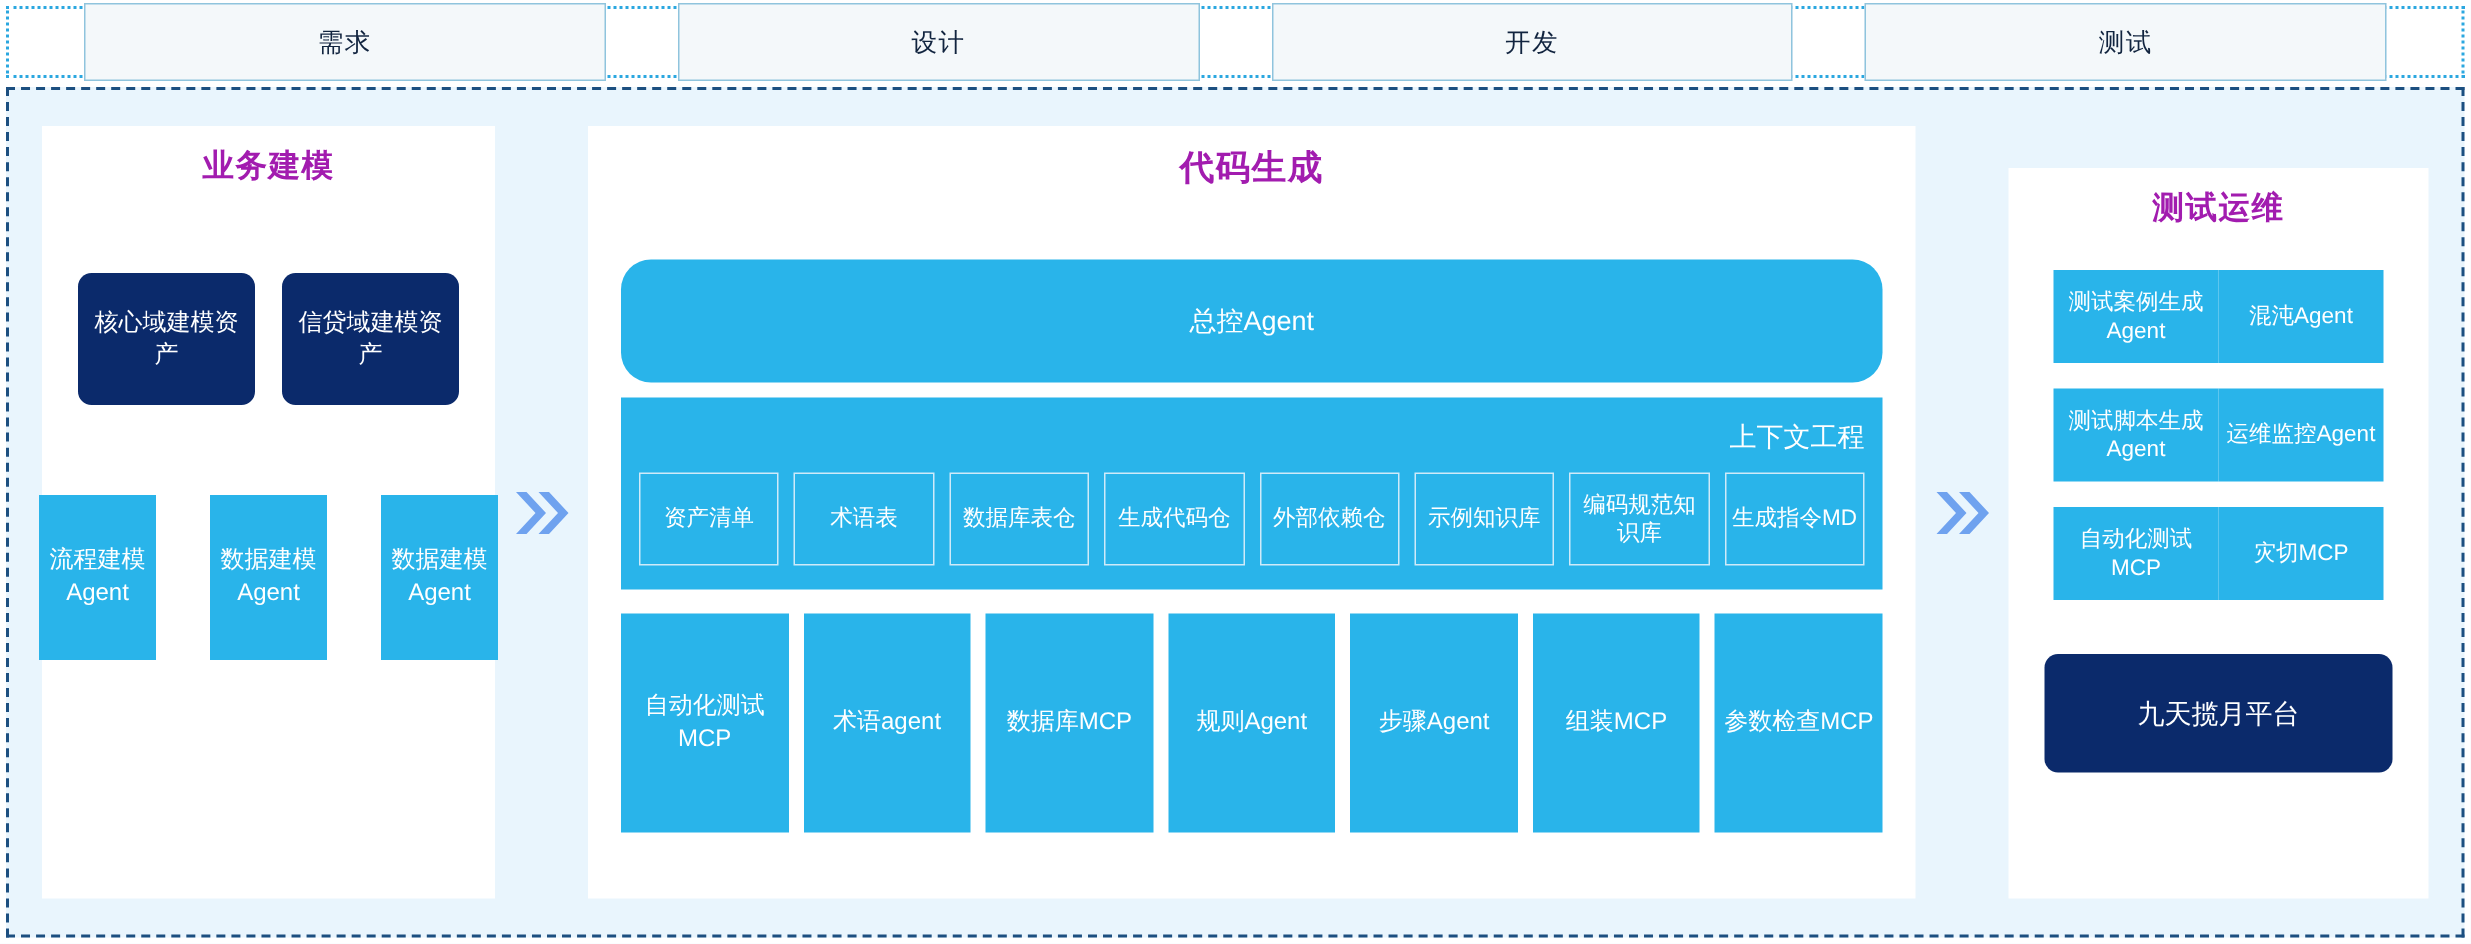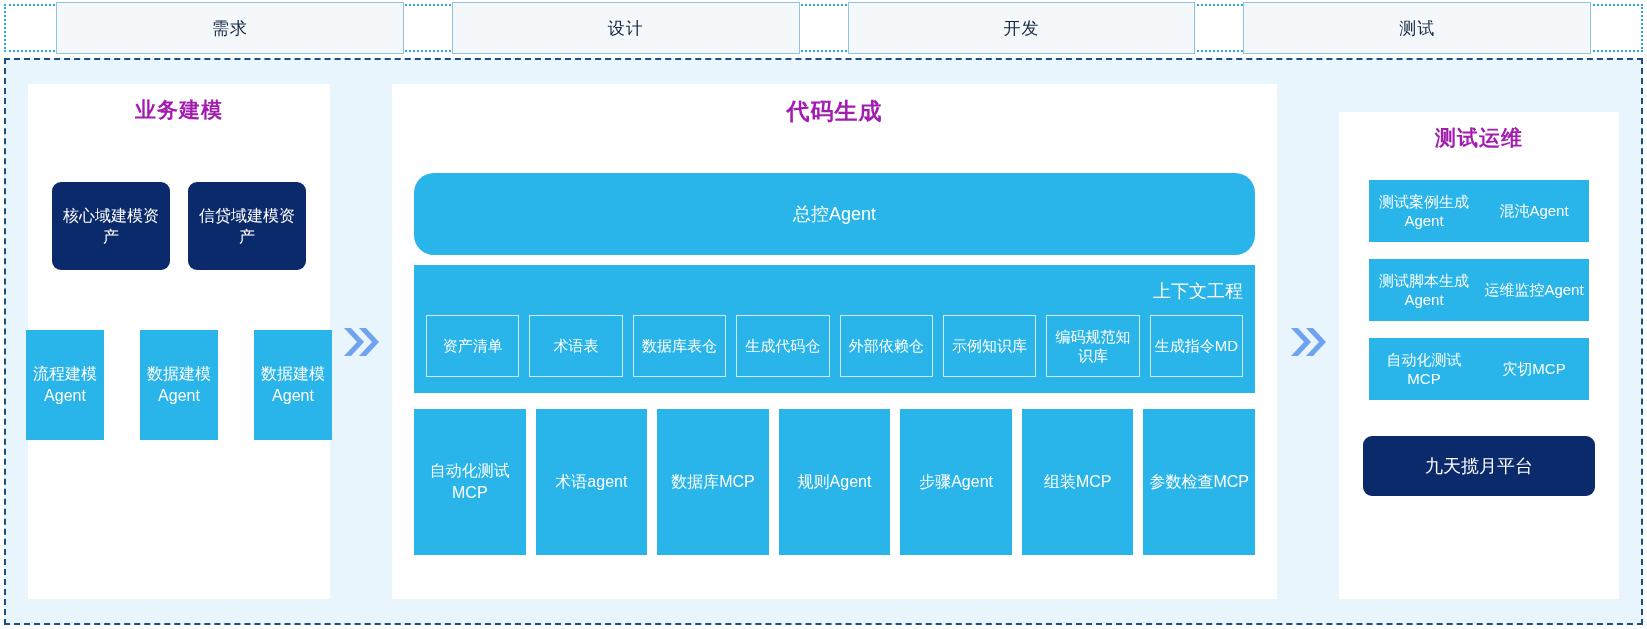--- a/index.html
+++ b/index.html
@@ -119,21 +119,21 @@
     display: grid; grid-template-columns: 110px 110px; gap: 17px 0;
     justify-content: center;
   }
   .right-card {
     height: 62px; background: #29b4ea; color: #ffffff;
     font-size: 15px; line-height: 1.3;
     display: flex; align-items: center; justify-content: center;
     text-align: center; padding: 2px 4px;
   }
   .platform-card {
-    margin-top: 36px; width: 232px; height: 60px; border-radius: 9px;
+    margin-top: 36px; width: 232px; height: 79px; border-radius: 9px;
     background: #0b2a6b; color: #ffffff; font-size: 18px;
     display: flex; align-items: center; justify-content: center;
     text-align: center;
   }
 </style>
 </head>
 <body>
 
 <div id="root">
 

